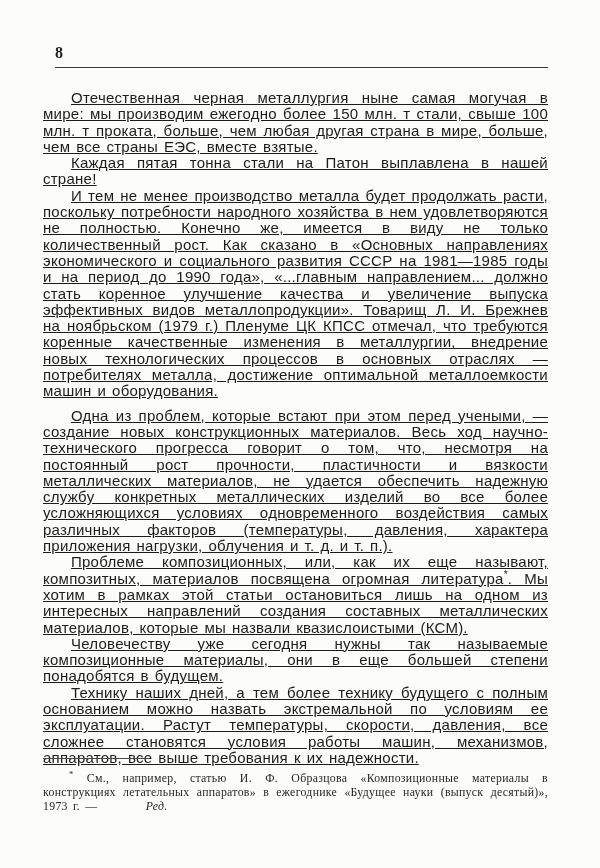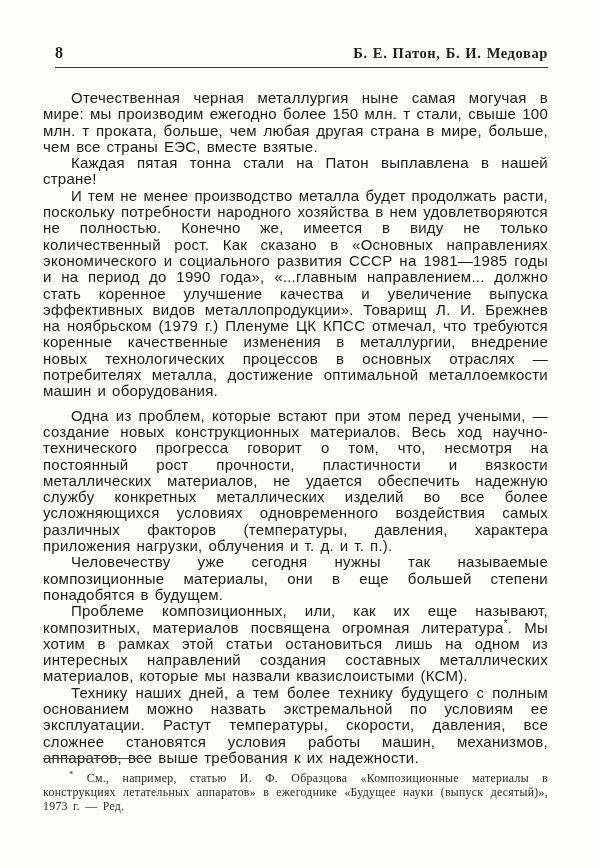--- a/index.html
+++ b/index.html
@@ -46,20 +46,21 @@
     top: 90px;
     left: 43px;
     width: 505px;
     font-family: "Liberation Sans", sans-serif;
     font-size: 15px;
     line-height: 16.3px;
     letter-spacing: 0.25px;
     word-spacing: 1.5px;
     text-align: justify;
     color: #1c1c1c;
+    text-decoration: underline;
   }
   .body-text p {
     margin: 0;
     text-indent: 28px;
   }
   .para-gap {
     margin-top: 8px !important;
   }
   .fn-marker-inline {
     font-size: 10px;
@@ -88,39 +89,40 @@
     word-spacing: 2px;
     text-align: justify;
     text-indent: 26px;
     color: #262624;
   }
   .fn-text sup {
     font-size: 8.5px;
     line-height: 0;
   }
   .fn-sig {
+    font-style: italic;
+    margin-left: 43px;
   }
 </style>
 </head>
 <body>
 
 <div class="page">
 
   <div class="running-header">
     <span class="page-number">8</span>
-    <span class="running-title">Б. Е. Патон, Б. И. Медовар</span>
   </div>
 
   <div class="body-text">
     <p>Отечественная черная металлургия ныне самая могучая в мире: мы производим ежегодно более 150 млн. т стали, свыше 100 млн. т проката, больше, чем любая другая страна в мире, больше, чем все страны ЕЭС, вместе взятые.</p>
     <p>Каждая пятая тонна стали на Патон выплавлена в нашей стране!</p>
     <p>И тем не менее производство металла будет продолжать расти, поскольку потребности народного хозяйства в нем удовлетворяются не полностью. Конечно же, имеется в виду не только количественный рост. Как сказано в «Основных направлениях экономического и социального развития СССР на 1981—1985 годы и на период до 1990 года», «...главным направлением... должно стать коренное улучшение качества и увеличение выпуска эффективных видов металлопродукции». Товарищ Л. И. Брежнев на ноябрьском (1979 г.) Пленуме ЦК КПСС отмечал, что требуются коренные качественные изменения в металлургии, внедрение новых технологических процессов в основных отраслях — потребителях металла, достижение оптимальной металлоемкости машин и оборудования.</p>
     <p class="para-gap">Одна из проблем, которые встают при этом перед учеными, — создание новых конструкционных материалов. Весь ход научно-технического прогресса говорит о том, что, несмотря на постоянный рост прочности, пластичности и вязкости металлических материалов, не удается обеспечить надежную службу конкретных металлических изделий во все более усложняющихся условиях одновременного воздействия самых различных факторов (температуры, давления, характера приложения нагрузки, облучения и т. д. и т. п.).</p>
+    <p><span>Проблеме композиционных, или, как их еще называют, композитных, материалов посвящена огромная литература</span><span class="fn-marker-inline">*</span><span>. Мы хотим в рамках этой статьи остановиться лишь на одном из интересных направлений создания составных металлических материалов, которые мы назвали квазислоистыми (КСМ).</span></p>
     <p>Человечеству уже сегодня нужны так называемые композиционные материалы, они в еще большей степени понадобятся в будущем.</p>
-    <p><span>Проблеме композиционных, или, как их еще называют, композитных, материалов посвящена огромная литература</span><span class="fn-marker-inline">*</span><span>. Мы хотим в рамках этой статьи остановиться лишь на одном из интересных направлений создания составных металлических материалов, которые мы назвали квазислоистыми (КСМ).</span></p>
     <p>Технику наших дней, а тем более технику будущего с полным основанием можно назвать экстремальной по условиям ее эксплуатации. Растут температуры, скорости, давления, все сложнее становятся условия работы машин, механизмов, аппаратов, все выше требования к их надежности.</p>
   </div>
 
   <div class="footnote">
     <div class="fn-rule"></div>
     <p class="fn-text"><sup>*</sup><span> См., например, статью И. Ф. Образцова «Композиционные материалы в конструкциях летательных аппаратов» в ежегоднике «Будущее науки (выпуск десятый)», 1973 г. — </span><span class="fn-sig">Ред.</span></p>
   </div>
 
 </div>
 

